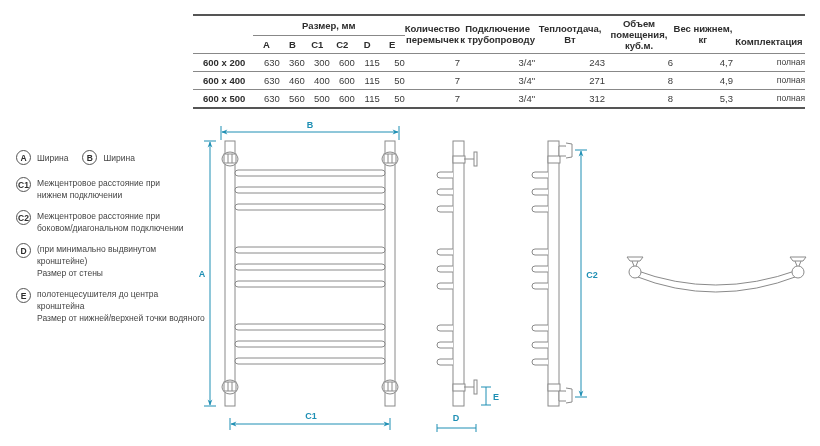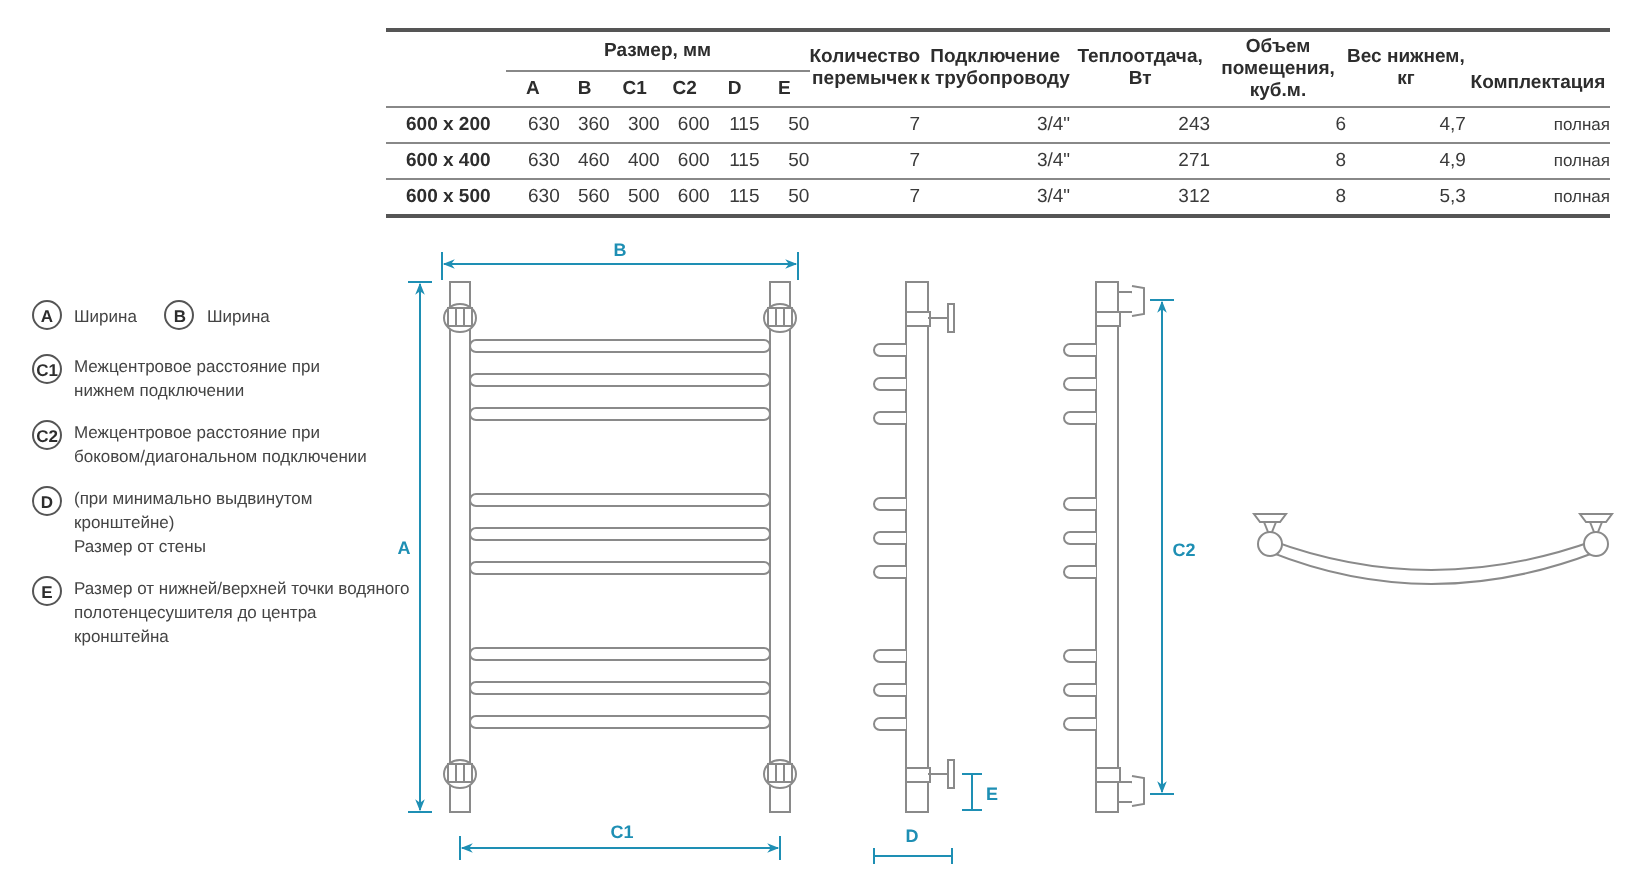--- a/index.html
+++ b/index.html
@@ -161,22 +161,22 @@
   <div class="legend-row">
     <span class="badge">D</span>
     <div class="legend-text">
       <div>(при минимально выдвинутом кронштейне)</div>
         <div>Размер от стены</div>
     </div>
   </div>
   <div class="legend-row">
     <span class="badge">E</span>
     <div class="legend-text">
-      <div>Размер от нижней/верхней точки водяного</div>
-        <div>полотенцесушителя до центра кронштейна</div>
+      <div>полотенцесушителя до центра кронштейна</div>
+        <div>Размер от нижней/верхней точки водяного</div>
     </div>
   </div>
 </div>
 
 <svg class="drawing" width="820" height="446" viewBox="0 0 820 446">
   <defs>
     <marker id="arr" viewBox="0 0 10 10" refX="9" refY="5" markerWidth="9" markerHeight="6" orient="auto-start-reverse">
       <path d="M0,1 L10,5 L0,9 L3,5 Z" fill="#1e8fb4"></path>
     </marker>
   </defs>

